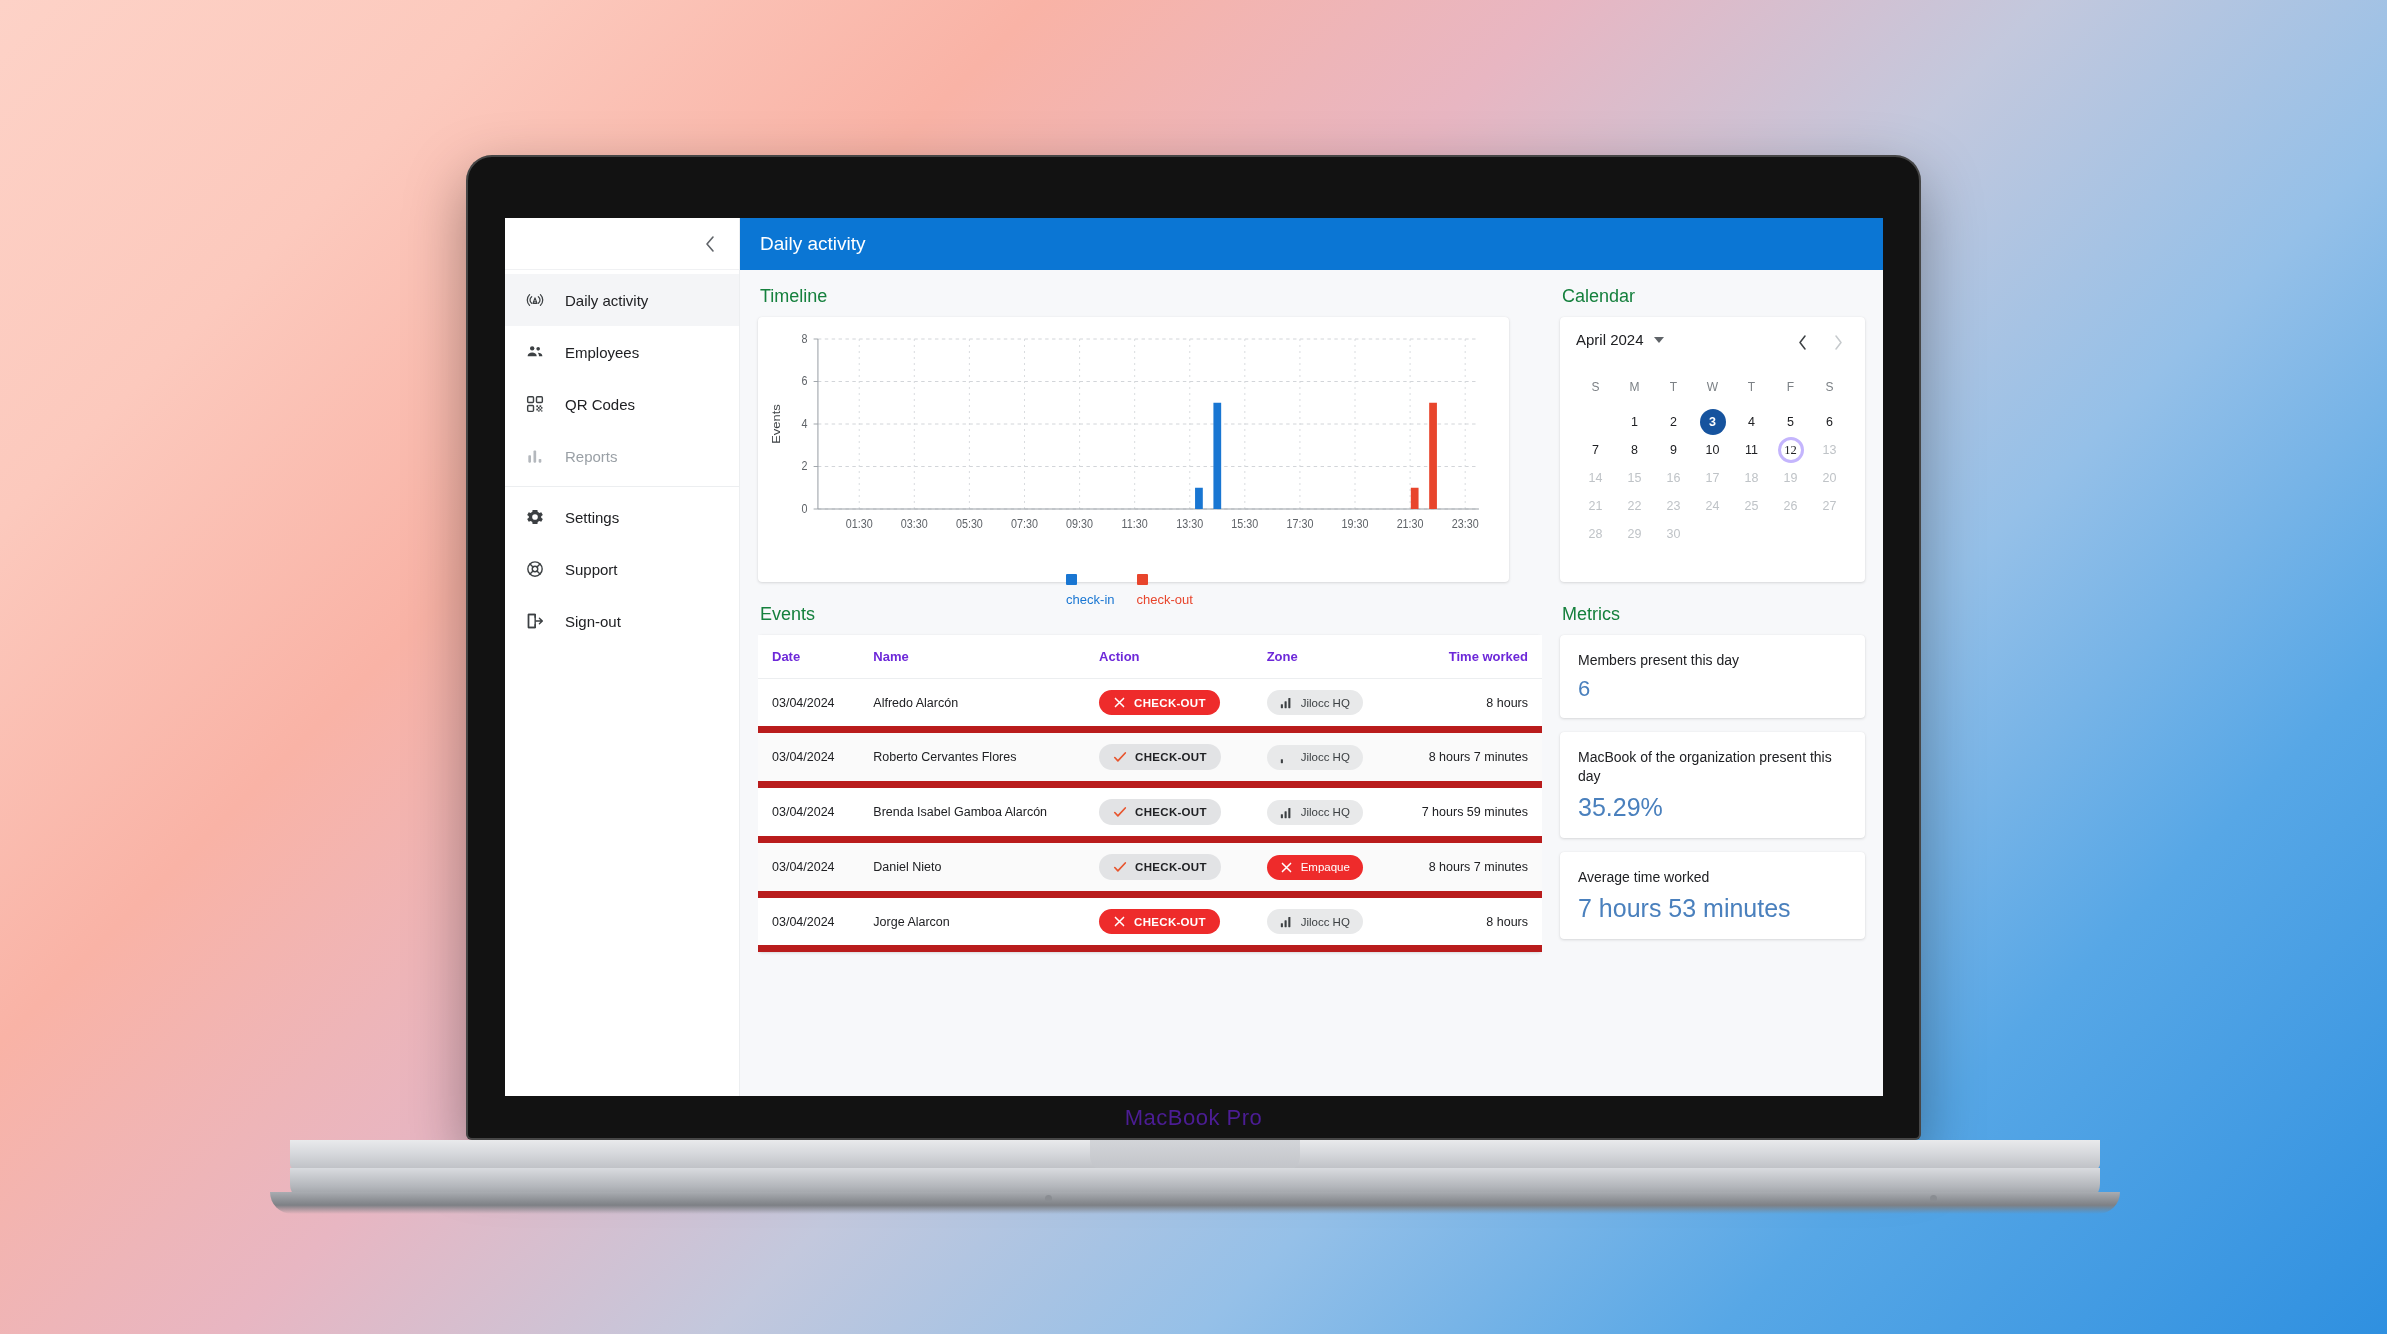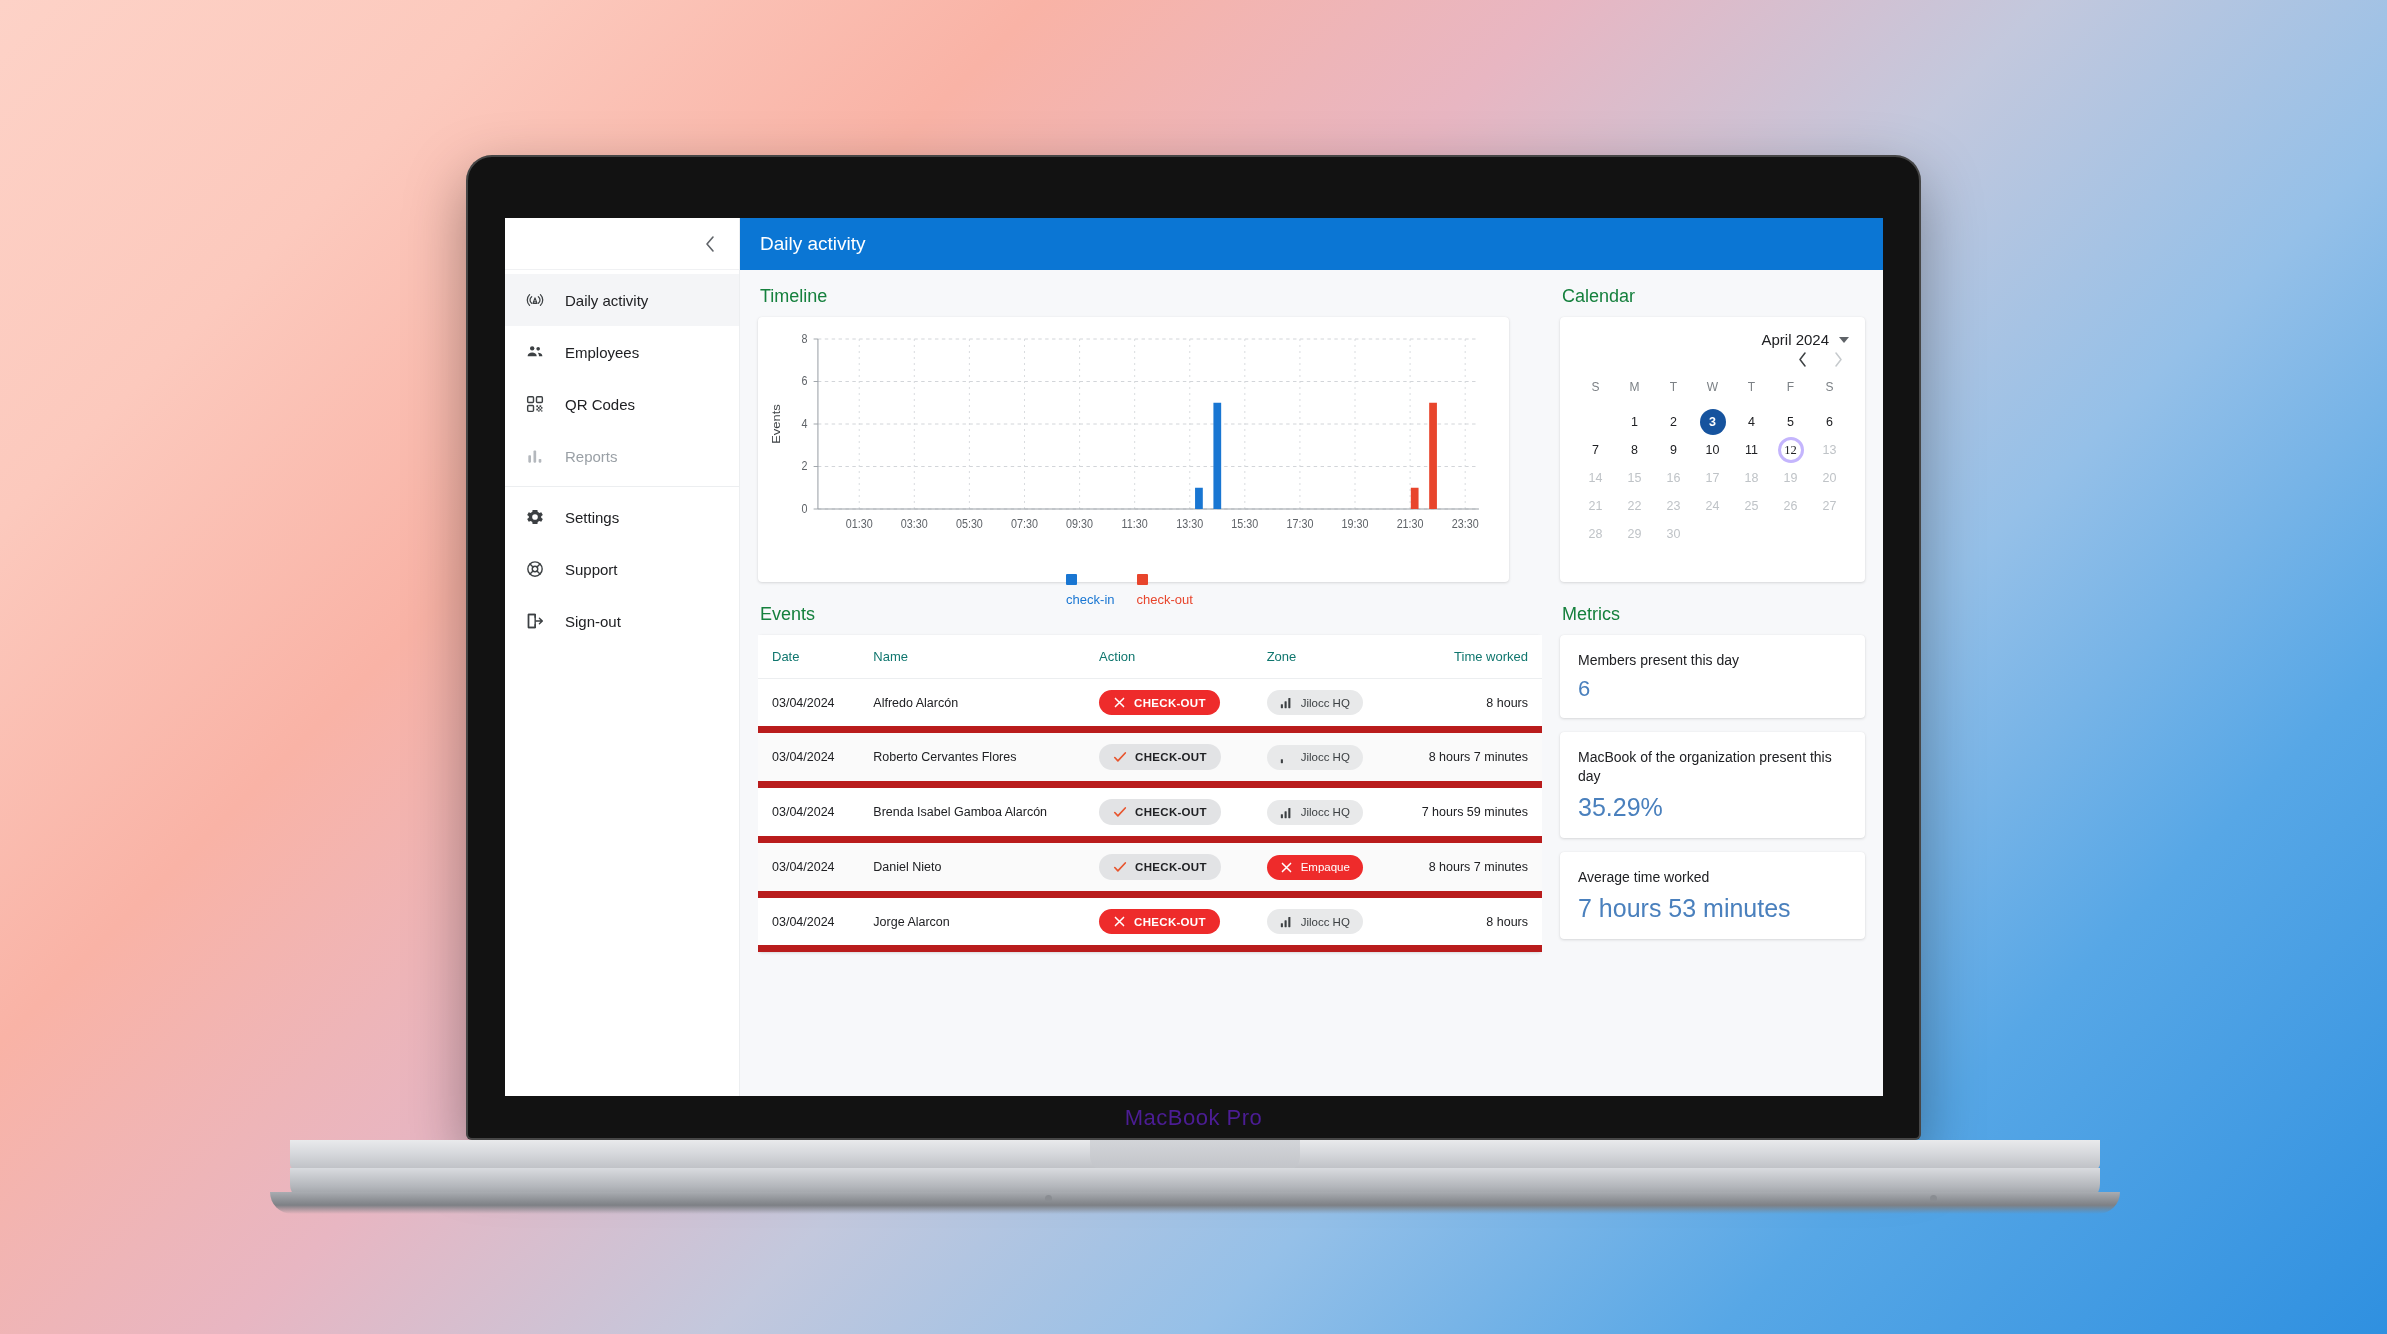--- a/index.html
+++ b/index.html
@@ -125,21 +125,21 @@
   .chart-wrap { position: relative; width: 100%; height: 100%; }
   .chart-legend {
     display:flex; gap:22px; justify-content:center; align-items:center;
     margin-top: 2px; font-size: 13px;
   }
   .lg { display:flex; gap:7px;flex-direction:column; }
   .lg-sw { width: 11px; height: 11px; border-radius:1px; }
 
   
   .cal-card { padding: 14px 16px 18px 16px; height: 265px; }
-  .cal-head { display:flex; align-items:flex-end; justify-content:space-between; height:34px;flex-direction:column; }
+  .cal-head { display:flex; align-items:flex-start; justify-content:space-between; height:34px; }
   .cal-month { display:flex; align-items:center; gap:10px; font-size:15px; color:#202124; cursor:pointer; }
   .caret { width:0;height:0;border-left:5px solid transparent;border-right:5px solid transparent;border-top:6px solid #5f6368; }
   .cal-navs { display:flex; gap:14px; align-items:center; }
   .cal-arrow { width:22px;height:22px; display:flex;align-items:center;justify-content:center; cursor:pointer; color:#3c4043;}
   .cal-arrow.dis { color:#c6cacd; cursor:default; }
   .cal-grid { display:grid; grid-template-columns: repeat(7, 1fr); row-gap: 2px; margin-top: 10px; }
   .dow { text-align:center; font-size:12px; color:#7b8085; height:24px; line-height:24px; }
   .day {
     height:26px; display:flex; align-items:center; justify-content:center;
     font-size:12.5px; color:#202124; position:relative; cursor:pointer;
@@ -152,21 +152,21 @@
   }
   .day.sel .pill { background:#16539e; color:#fff; font-weight:600; }
   .day.today .pill { border:3px solid #c4b5fd;font-family:Liberation Serif, serif; }
 
   
   .row-bot { display:flex; gap:18px; padding: 22px 18px 0 18px; flex:1; min-height:0; }
 
   
   .table { width:100%; border-collapse: collapse; background:#fff; }
   .table th {
-    font-size:13px; font-weight:400; color:#0f766e; text-align:left;
+    font-size:13px; font-weight:700; color:#6d28d9; text-align:left;
     padding: 14px 14px; border-bottom: 1px solid #eceef0; white-space:nowrap;
   }
   .table th.right, .table td.right { text-align: right; }
   .table td {
     font-size:12.5px; color:#202124; padding: 11px 14px;
     border-bottom: 7px solid #b91c1c; white-space: nowrap;
   }
   .table tbody tr:nth-child(even) { background: #fafafa; }
   .badge {
     display:inline-flex; align-items:center; gap:8px;

